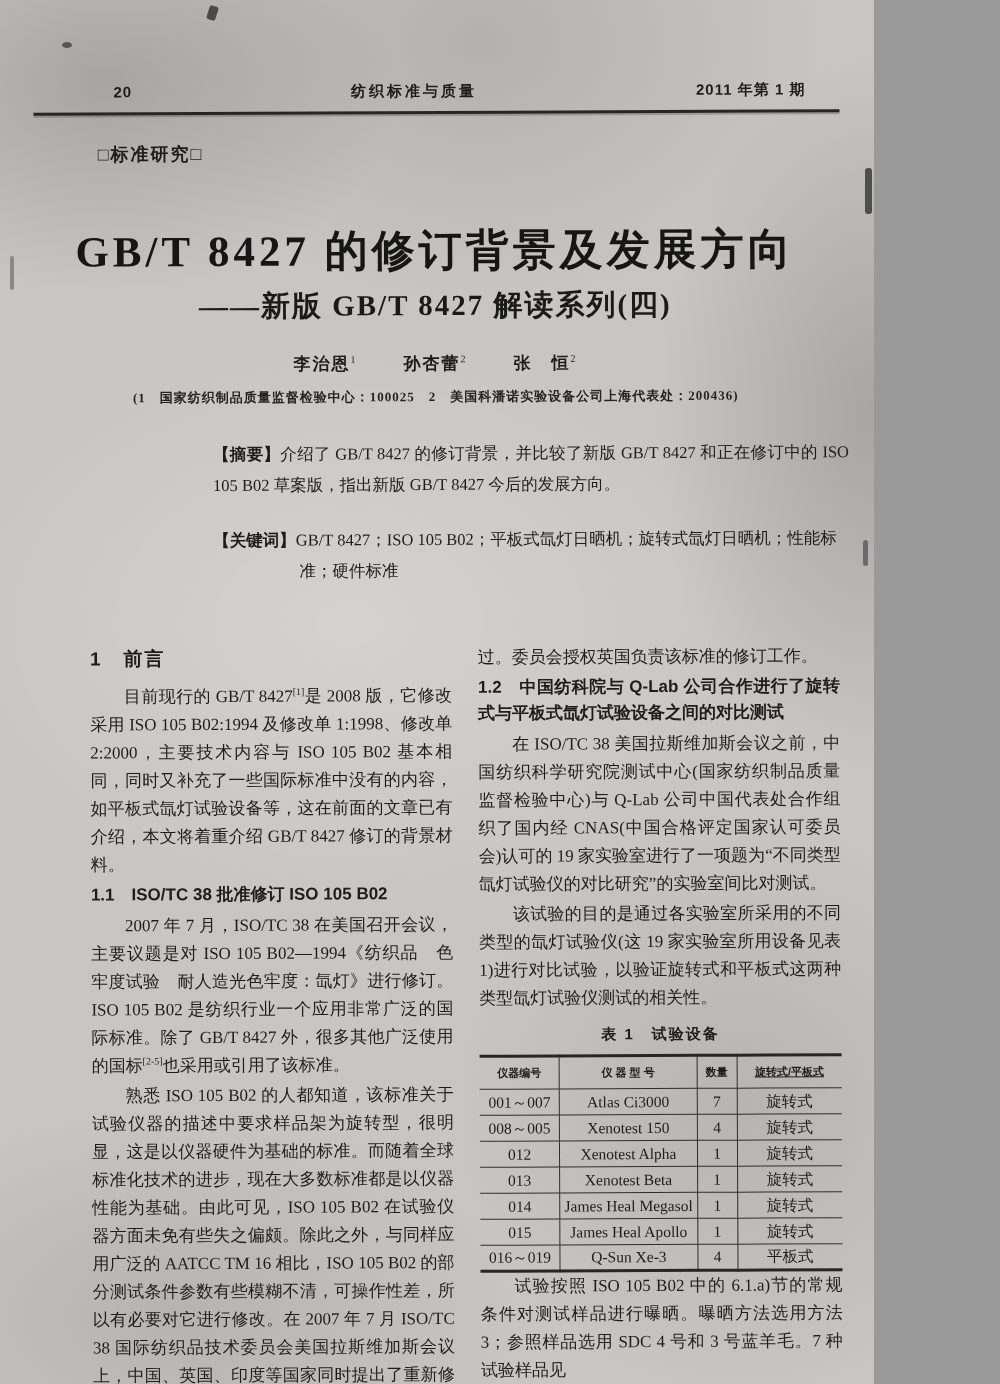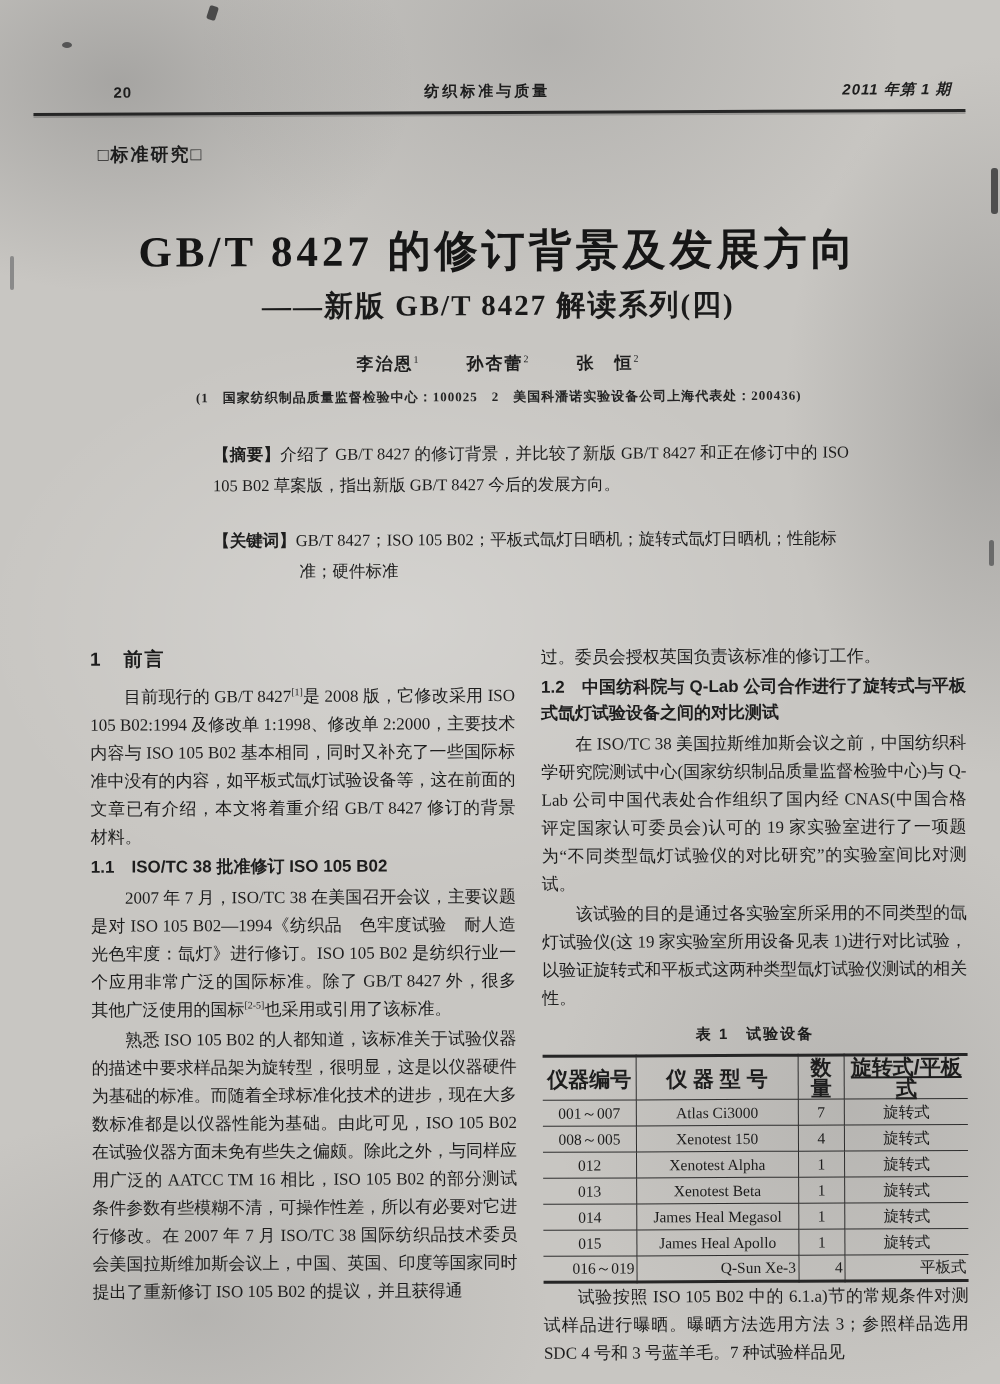--- a/index.html
+++ b/index.html
@@ -9,42 +9,42 @@
   }
   *{margin:0;padding:0;box-sizing:border-box;}
   html,body{width:1000px;}
   body{
     font-family:"Liberation Serif","DejaVu Serif",serif;
     color:var(--ink);
     background:#9a9a9a;
   }
   .page{
     position:relative;
-    width:1000px;height:1384px;
+    width:874px;height:1384px;
     overflow:hidden;
     background:
       radial-gradient(ellipse 420px 300px at 12% 6%, rgba(110,110,110,.38), transparent 70%),
       radial-gradient(ellipse 500px 380px at 55% 3%, rgba(130,130,130,.30), transparent 70%),
       radial-gradient(ellipse 300px 500px at 100% 30%, rgba(105,105,105,.35), transparent 72%),
       radial-gradient(ellipse 600px 420px at 40% 45%, rgba(255,255,255,.22), transparent 70%),
       radial-gradient(ellipse 420px 420px at 85% 80%, rgba(120,120,120,.22), transparent 70%),
       radial-gradient(ellipse 500px 300px at 20% 95%, rgba(125,125,125,.25), transparent 70%),
       var(--paper);
   }
   .tilt{position:absolute;inset:0;transform:rotate(-0.25deg);}
   
   .running-head{
     position:absolute;top:82px;left:38px;right:38px;
     display:flex;align-items:baseline;
     font-family:"Liberation Sans","DejaVu Sans",sans-serif;
     font-weight:bold;font-size:15px;letter-spacing:1px;
   }
   .rh-page{margin-left:78px;}
   .rh-journal{flex:1;text-align:center;letter-spacing:3px;}
-  .rh-issue{margin-right:8px;font-style:italic;}
+  .rh-issue{margin-right:28px;}
   .head-rule{
     position:absolute;top:111px;left:36px;right:32px;height:3px;
     background:var(--rule);
     box-shadow:0 2px 0 rgba(40,40,40,.25);
   }
   .section-badge{
     position:absolute;top:141px;left:100px;
     font-family:"Liberation Sans","DejaVu Sans",sans-serif;
     font-weight:bold;font-size:18px;letter-spacing:2px;
   }
@@ -105,26 +105,26 @@
     width:100%;border-collapse:collapse;
     border-top:3px solid var(--rule);
     border-bottom:3px solid var(--rule);
     font-size:15.5px;line-height:1;
   }
   table.dev th,table.dev td{
     border:1.5px solid #2e2e2e;
     text-align:center;vertical-align:middle;
     padding:0 2px;height:26px;
   }
-  table.dev th{height:33px;font-weight:bold;font-size:21px;
+  table.dev th{height:33px;font-weight:bold;font-size:11px;
     font-family:"Liberation Sans","DejaVu Sans",sans-serif;}
   table.dev th:first-child,table.dev td:first-child{border-left:none;}
   table.dev th:last-child,table.dev td:last-child{border-right:none;}
   table.dev tr:first-child th{border-top:none;}
-  table.dev tr:last-child td{border-bottom:none;text-align:right;}
+  table.dev tr:last-child td{border-bottom:none;}
   .c1{width:22%;} .c2{width:38%;} .c3{width:11%;} .c4{width:29%;text-decoration:underline;}
   .after-table{margin-top:14px;}
   
   .speck{position:absolute;background:#3a3a3a;border-radius:50%;}
   .sp1{left:208px;top:6px;width:9px;height:14px;border-radius:2px;transform:rotate(18deg);background:#4a4a4a;}
   .sp2{left:62px;top:42px;width:10px;height:6px;background:#555;}
   .sp3{right:2px;top:168px;width:7px;height:46px;border-radius:3px;background:#4e4e4e;}
   .sp4{right:6px;top:540px;width:5px;height:26px;border-radius:3px;background:#6a6a6a;}
   .sp5{left:10px;top:256px;width:4px;height:34px;border-radius:2px;background:#8a8a8a;}
 </style>

